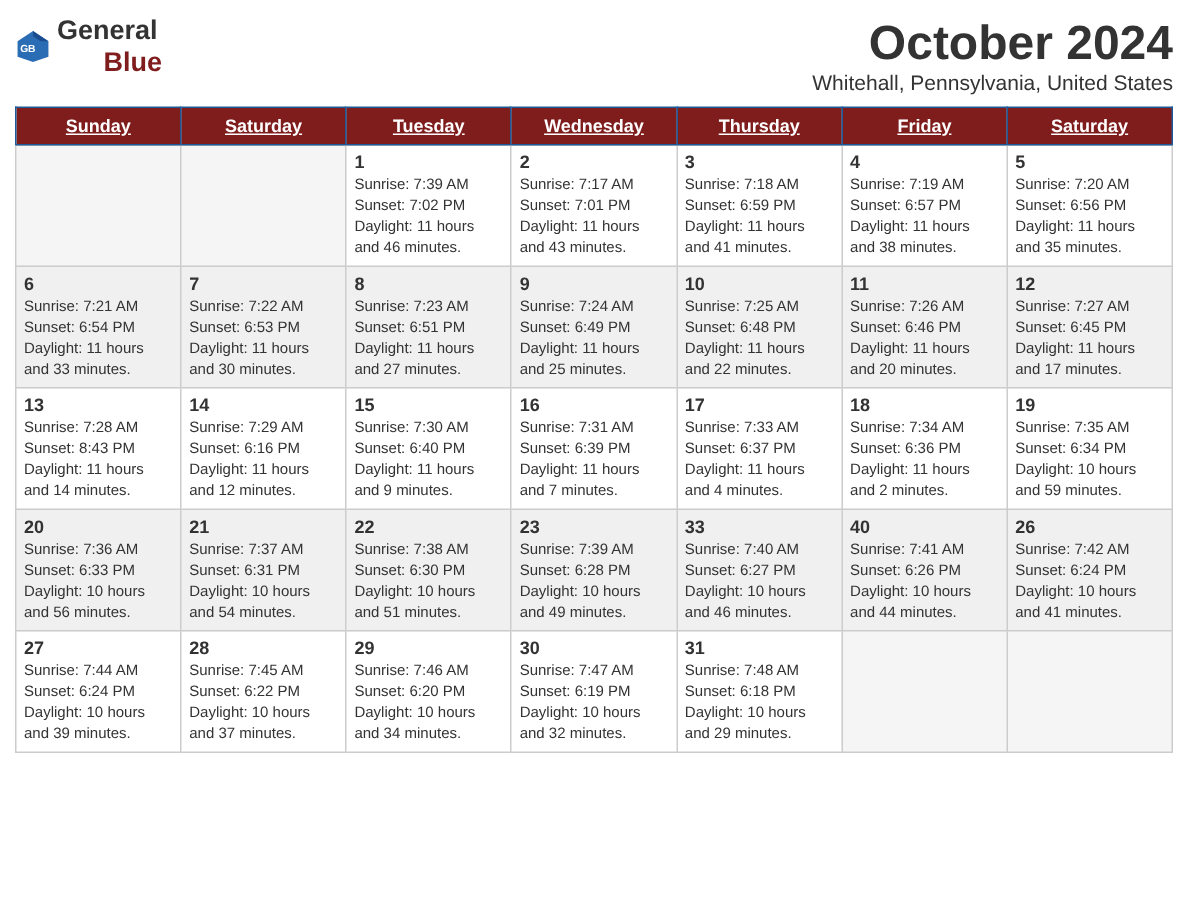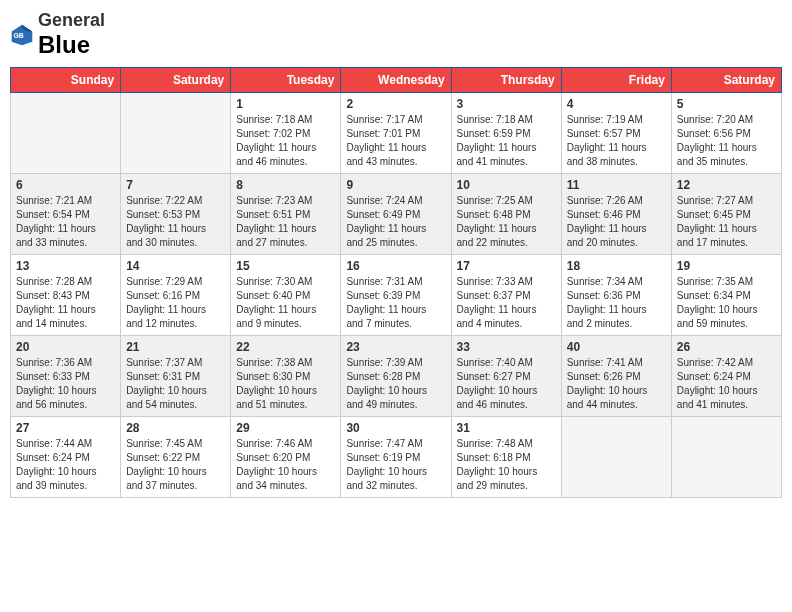--- a/index.html
+++ b/index.html
@@ -21,23 +21,24 @@
       align-items: center;
       gap: 4px;
       justify-content: flex-end;
     }
     .logo-text-general {
       font-size: 18px;
       font-weight: bold;
       color: #333;
     }
     .logo-text-blue {
-      font-size: 24px;
-      font-weight: bold;
-      color: #000000;
+      font-size: 18px;
+      font-weight: bold;
+      color: #7f1d1d;
+      margin-left: 31px;
     }
     .logo-icon {
       width: 24px;
       height: 24px;
     }
     .title-block {
       text-align: right;
     }
     .month-title {
       font-size: 32px;
@@ -47,27 +48,28 @@
     .location-title {
       font-size: 14px;
       color: #333;
     }
     .calendar {
       width: 100%;
       border-collapse: collapse;
       border: 1px solid #ccc;
     }
     .calendar th {
-      background: #ef4444;
+      background: #7f1d1d;
       color: #fff;
       font-size: 12px;
       font-weight: bold;
       padding: 5px 6px;
-      text-align: right;
+      text-align: center;
       border: 1px solid #1d5a9a;
+      text-decoration: underline;
     }
     .calendar td {
       border: 1px solid #ccc;
       vertical-align: top;
       padding: 4px 5px;
       width: 110px;
       min-height: 80px;
       background: #fff;
       font-size: 10px;
       color: #333;
@@ -98,41 +100,45 @@
     <svg class="logo-icon" viewBox="0 0 28 28">
       <polygon points="14,2 26,10 26,22 14,26 2,22 2,10" fill="#2a6db5"></polygon>
       <polygon points="14,2 26,10 20,10 14,6" fill="#1a4d8f"></polygon>
       <text x="4" y="18" font-size="8" fill="white" font-weight="bold">GB</text>
     </svg>
     <div>
       <span class="logo-text-general">General</span><br>
       <span class="logo-text-blue">Blue</span>
     </div>
   </div>
+  <div class="title-block">
+    <div class="month-title">October 2024</div>
+    <div class="location-title">Whitehall, Pennsylvania, United States</div>
+  </div>
 </div>
 
 <table class="calendar">
   <thead>
     <tr>
     <th>Sunday</th>
         <th>Saturday</th>
         <th>Tuesday</th>
         <th>Wednesday</th>
         <th>Thursday</th>
         <th>Friday</th>
         <th>Saturday</th>
       </tr>
   </thead>
   <tbody id="calendar-body">
   <tr>
         <td class="empty"></td>
         <td class="empty"></td>
         <td>
           <div class="day-num">1</div>
-          <div class="day-info">Sunrise: 7:18 AM
+          <div class="day-info">Sunrise: 7:39 AM
 Sunset: 7:02 PM
 Daylight: 11 hours and 46 minutes.</div>
         </td>
         <td>
           <div class="day-num">2</div>
           <div class="day-info">Sunrise: 7:17 AM
 Sunset: 7:01 PM
 Daylight: 11 hours and 43 minutes.</div>
         </td>
         <td>

